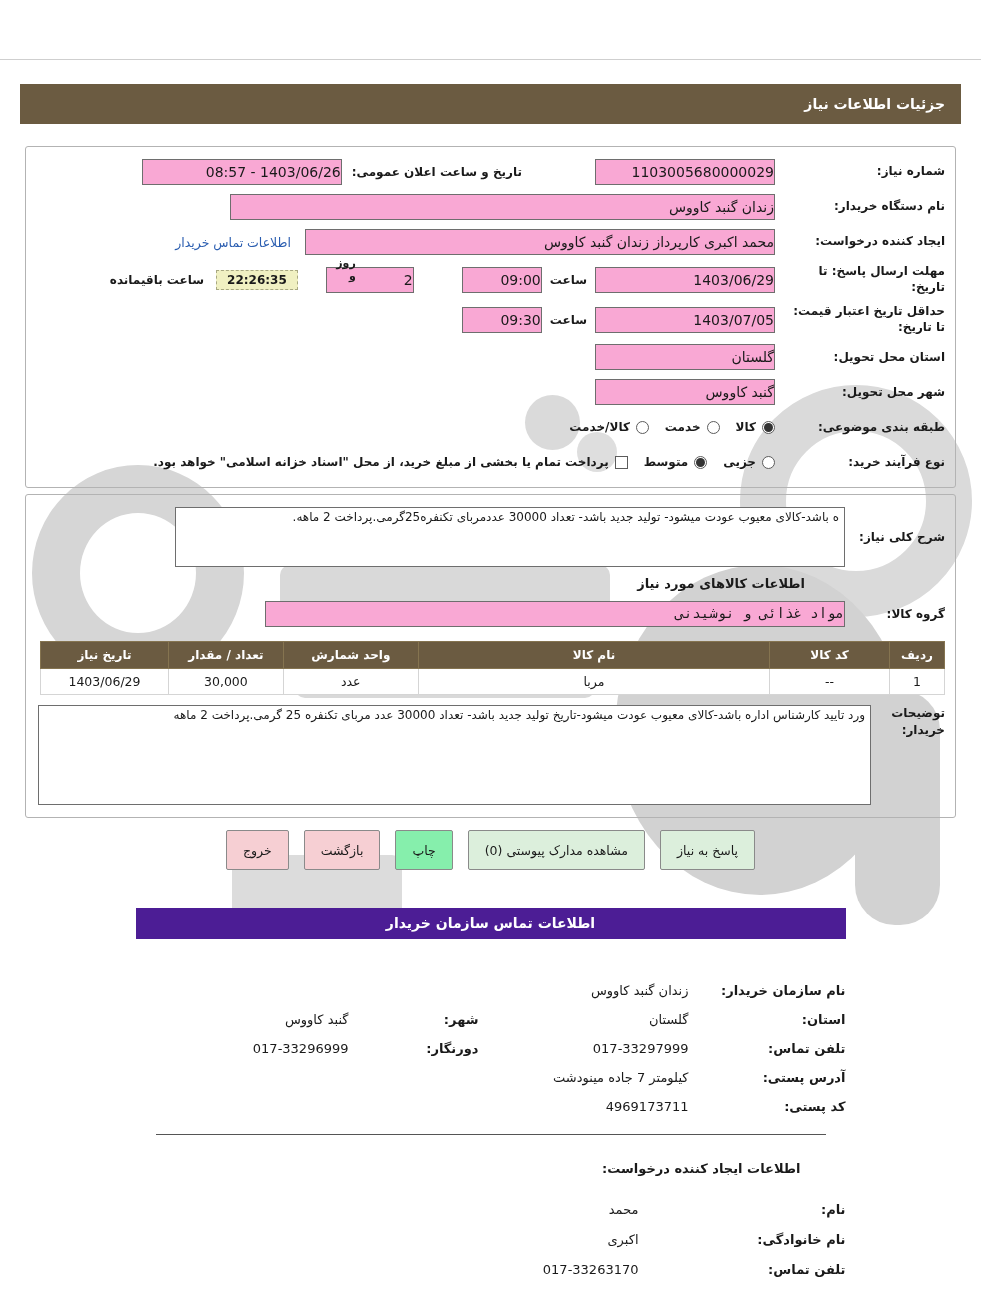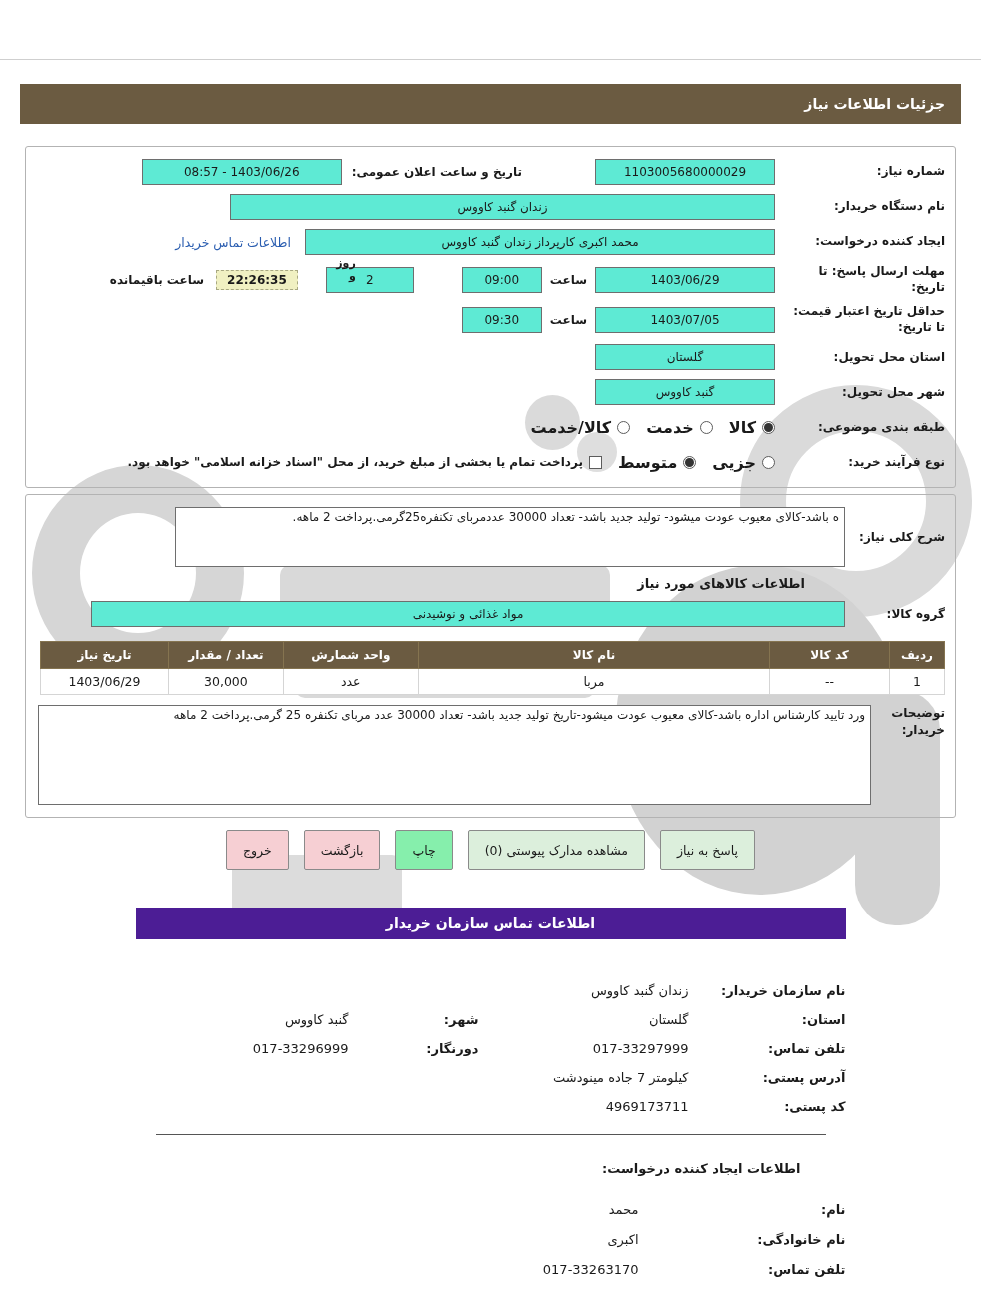--- a/index.html
+++ b/index.html
@@ -35,54 +35,54 @@
   }
 
   .box { border:1px solid #b3b3b3; border-radius:3px; margin:0 25px; padding:12px 10px 10px; background:transparent; }
   .box + .box { margin-top:6px; }
 
   .frow { display:flex; align-items:center; margin-bottom:9px; min-height:26px; position:relative; }
   .frow:last-child { margin-bottom:2px; }
   .lbl { width:170px; flex-shrink:0; font-weight:bold; font-size:12px; line-height:1.3; padding-left:10px; }
   .lbl2 { font-weight:bold; font-size:12px; margin-right:73px; margin-left:10px; white-space:nowrap; }
   .ibox {
-    border:1px solid #6e6e6e; background:#5eead4; height:26px; line-height:24px;
-    text-align:center; font-size:12px; white-space:nowrap; overflow:hidden; flex-shrink:0;
+    border:1px solid #6e6e6e; background:#f9a8d4; height:26px; line-height:24px;
+    font-size:14px; white-space:nowrap; overflow:hidden; flex-shrink:0;
   }
   .w180{width:180px} .w200{width:200px} .w545{width:545px} .w470{width:470px} .w80{width:80px} .w88{width:88px}
 
   .slbl { font-weight:bold; font-size:12px; margin:0 8px; white-space:nowrap; }
   .link { color:#2a5db0; font-size:12.5px; margin-right:14px; cursor:pointer; white-space:nowrap; }
 
   .days-wrap { position:relative; display:inline-flex; margin-right:48px; }
   .days-lbl { position:absolute; top:-10px; right:56px; font-size:11px; font-weight:bold; padding:0 2px; }
   .countdown {
     background:#f0f0c2; border:1px dashed #a8a882; font-size:12px; font-weight:bold;
     padding:1px 10px; margin-right:28px; height:20px; line-height:17px; white-space:nowrap;
   }
   .cd-lbl { font-weight:bold; font-size:12px; margin-right:12px; white-space:nowrap; }
 
   .radio { width:13px; height:13px; border:1px solid #5c5c5c; border-radius:50%; background:#fff;
            display:inline-block; position:relative; flex-shrink:0; cursor:pointer; }
   .radio.checked::after { content:""; position:absolute; inset:1px; background:#333; border-radius:50%; }
   .checkbox { width:13px; height:13px; border:1px solid #5c5c5c; background:#fff; display:inline-block; flex-shrink:0; cursor:pointer; }
-  .opt-label { margin:0 6px 0 16px; font-size:16px; font-weight:bold; white-space:nowrap; }
+  .opt-label { margin:0 6px 0 16px; font-size:12px; font-weight:bold; white-space:nowrap; }
   .treasury-text { font-size:12px; font-weight:bold; margin-right:6px; }
 
   .lbl-desc { width:100px; flex-shrink:0; font-weight:bold; font-size:12px; line-height:1.3; padding-left:8px; }
   .textbox {
     border:1px solid #6e6e6e; background:#fff; font-size:12px; line-height:1.35;
     padding:1px 5px; text-align:right; overflow:hidden;
   }
   .desc-box { width:670px; height:60px; }
   .notes-box { width:833px; height:100px; }
   .notes-lbl { width:74px; flex-shrink:0; font-weight:bold; font-size:12px; line-height:1.35; padding-left:6px; align-self:flex-start; }
 
   .sec-heading { font-weight:bold; font-size:13px; margin:4px 140px 10px 0; }
-  .group-box { width:754px; }
+  .group-box { width:580px;font-family:Liberation Mono, monospace; }
 
   .gtable { width:905px; border-collapse:collapse; margin:14px 0 10px auto; }
   .gtable th { background:#6b5b41; color:#fff; font-size:12px; font-weight:bold; padding:6px 4px; border:1px solid #857450; }
   .gtable td { background:#fff; font-size:12.5px; text-align:center; padding:5px 4px; border:1px solid #d5d5d5; }
   .gtable th:nth-child(1){width:55px} .gtable th:nth-child(2){width:120px}
   .gtable th:nth-child(3){width:352px} .gtable th:nth-child(4){width:135px}
   .gtable th:nth-child(5){width:115px} .gtable th:nth-child(6){width:128px}
 
   .btnrow { display:flex; justify-content:center; gap:15px; margin:12px 0 0; direction:rtl; }
   .btn { height:40px; padding:0 16px; border:1px solid #8a8a8a; border-radius:2px; font-size:12.5px;

